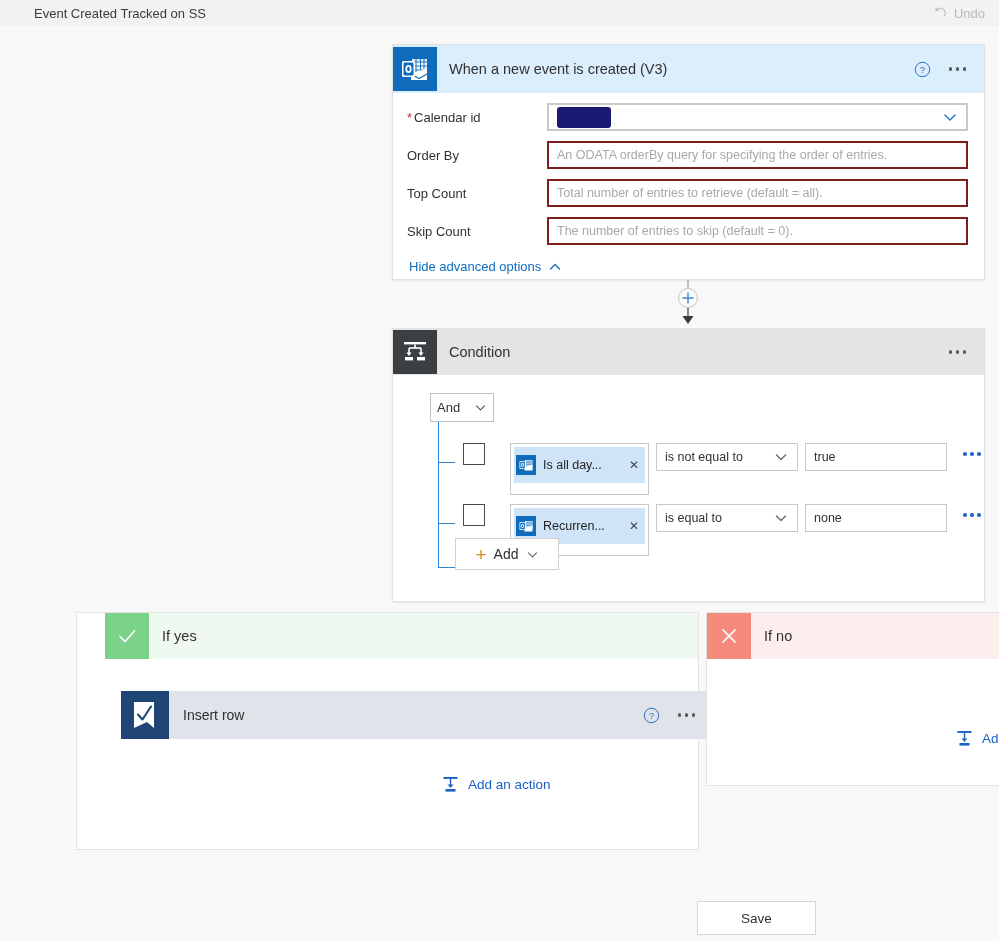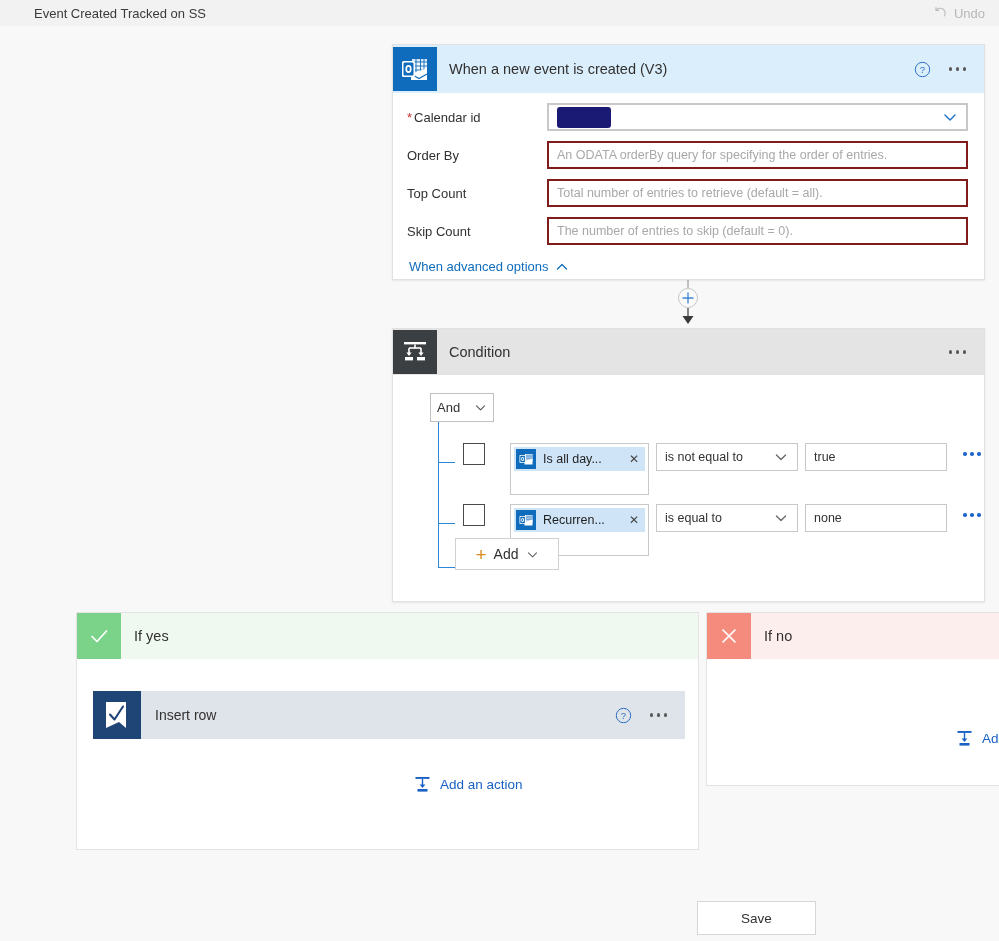--- a/index.html
+++ b/index.html
@@ -104,21 +104,21 @@
   .cond-row { position: absolute; display: flex; align-items: flex-start; }
   .row-checkbox {
     width: 22px; height: 22px; border: 1.5px solid #4a4a4a; background: #fff;
     flex: 0 0 22px;
   }
   .token-box {
     width: 139px; height: 52px; border: 1px solid #c8c8c8; background: #fff;
     margin-left: 25px; padding: 3px; flex: 0 0 139px;
   }
   .token-chip {
-    display: flex; align-items: center; height: 24px; background: #cfe4f7;
+    display: flex; align-items: center; height: 36px; background: #cfe4f7;
     padding-right: 6px;
   }
   .token-chip-icon {
     width: 20px; height: 20px; flex: 0 0 20px; margin: 0 7px 0 2px;
     display: flex; align-items: center; justify-content: center;
   }
   .token-chip-label {
     font-size: 12.5px; color: #1f1f1f; white-space: nowrap;
     overflow: hidden; flex: 1;
   }
@@ -138,21 +138,21 @@
     position: absolute; left: 62px; top: 163px;
     width: 104px; height: 32px; border: 1px solid #d0d0d0; background: #fff;
     display: flex; align-items: center; justify-content: center; gap: 7px;
     font-size: 14px; cursor: pointer;
   }
   .plus-gold { color: #d98c1f; font-size: 19px; line-height: 1; font-weight: 300; }
   .add-btn .chev-down { width: 13px; height: 13px; margin-left: 0; }
 
   
   .branch-card { position: absolute; background: #fff; border: 1px solid #e3e3e3; }
-  #branch-yes { left: 76px; top: 612px; width: 623px; height: 238px; }
+  #branch-yes { left: 76px; top: 612px; width: 623px; height: 238px; padding-left: 28px; }
   #branch-no  { left: 706px; top: 612px; width: 340px; height: 174px; }
   .branch-header { display: flex; align-items: center; height: 46px; }
   #branch-yes .branch-header { background: #eff9ef; }
   #branch-no  .branch-header { background: #fdeeee; }
   .branch-icon {
     width: 44px; height: 46px; flex: 0 0 44px;
     display: flex; align-items: center; justify-content: center;
   }
   #branch-yes .branch-icon { background: #7bd389; }
   #branch-no  .branch-icon { background: #f58b7d; }
@@ -254,21 +254,21 @@
       <div class="field-label">Top Count</div>
       <div class="field-input">Total number of entries to retrieve (default = all).</div>
     </div>
 
     <div class="field-row">
       <div class="field-label">Skip Count</div>
       <div class="field-input">The number of entries to skip (default = 0).</div>
     </div>
 
     <div class="advanced-link">
-      <span>When advanced options</span>
+      <span>Hide advanced options</span>
       <svg width="14" height="14" viewBox="0 0 14 14">
         <path d="M2.5 9 L7 4.5 L11.5 9" fill="none" stroke="#0f6cbd" stroke-width="1.3" stroke-linecap="round" stroke-linejoin="round"></path>
       </svg>
     </div>
   </div>
 </div>
 
 <div id="connector">
   <svg width="40" height="50" viewBox="0 0 40 50">
     <line x1="20" y1="0" x2="20" y2="8" stroke="#8a8a8a" stroke-width="1"></line>

